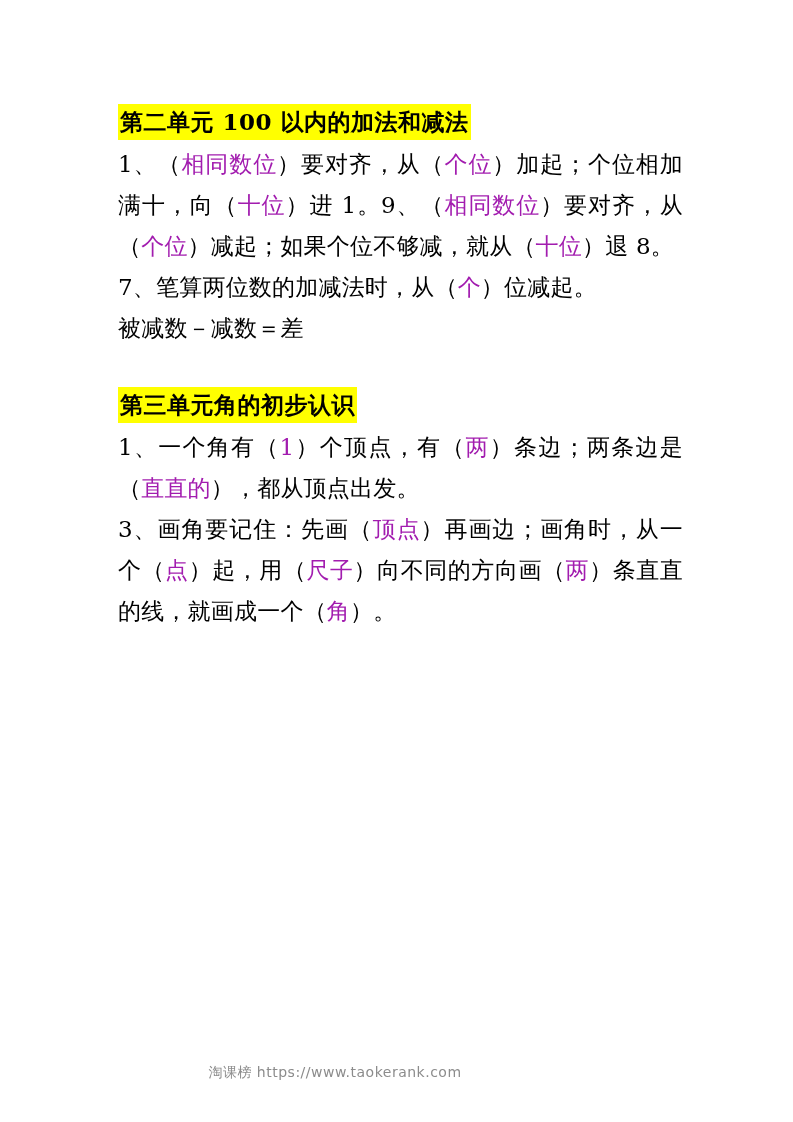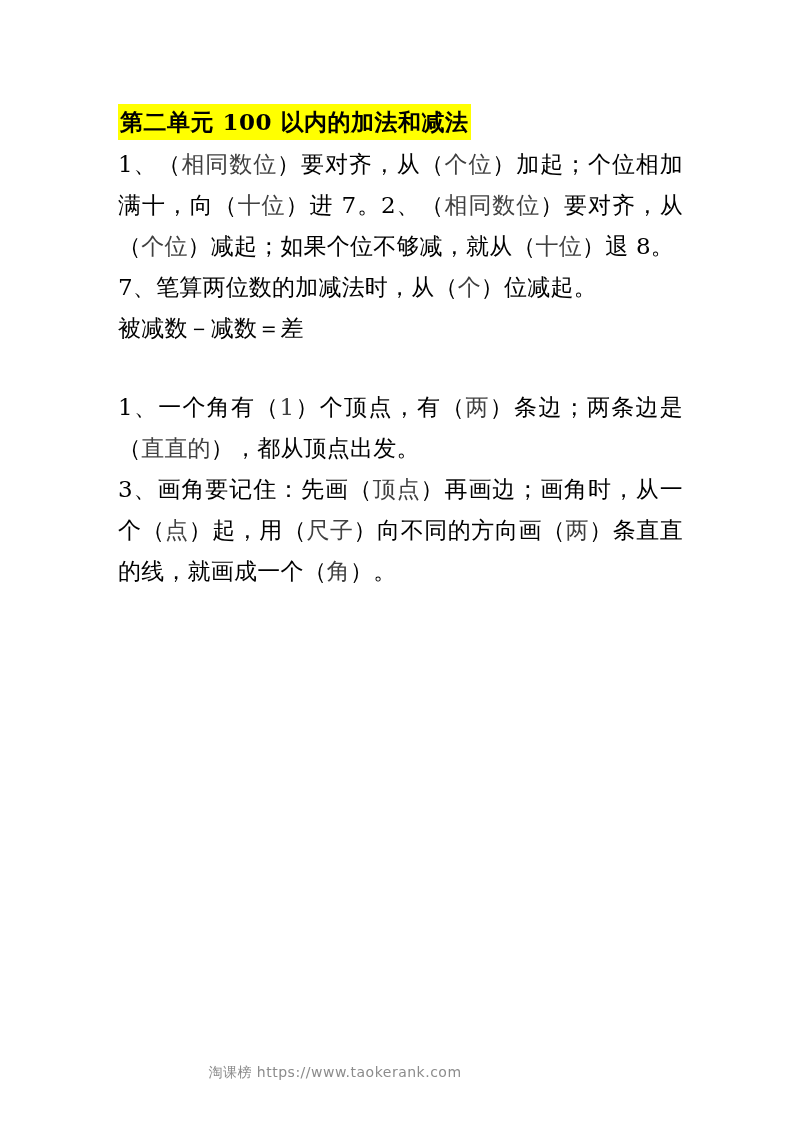--- a/index.html
+++ b/index.html
@@ -38,21 +38,21 @@
   }
   .para {
     font-size: 23px;
     line-height: 41px;
     margin: 0;
     text-align: justify;
     text-justify: inter-ideograph;
     letter-spacing: 0.2px;
   }
   .red {
-    color: #404040;
+    color: #a21caf;
   }
   .gap {
     height: 38px;
   }
   .footer {
     position: absolute;
     left: 0;
     top: 1064px;
     width: 670px;
     text-align: center;
@@ -63,29 +63,30 @@
   }
 </style>
 </head>
 <body>
 
 <div class="page">
 
   <div class="section">
     <div class="heading">第二单元 100 以内的加法和减法</div>
     <div class="paras">
-        <p class="para"><span>1、（</span><span class="red">相同数位</span><span>）要对齐，从（</span><span class="red">个位</span><span>）加起；个位相加满十，向（</span><span class="red">十位</span><span>）进 7。2、（</span><span class="red">相同数位</span><span>）要对齐，从（</span><span class="red">个位</span><span>）减起；如果个位不够减，就从（</span><span class="red">十位</span><span>）退 8。</span></p>
+        <p class="para"><span>1、（</span><span class="red">相同数位</span><span>）要对齐，从（</span><span class="red">个位</span><span>）加起；个位相加满十，向（</span><span class="red">十位</span><span>）进 1。9、（</span><span class="red">相同数位</span><span>）要对齐，从（</span><span class="red">个位</span><span>）减起；如果个位不够减，就从（</span><span class="red">十位</span><span>）退 8。</span></p>
         <p class="para"><span>7、笔算两位数的加减法时，从（</span><span class="red">个</span><span>）位减起。</span></p>
         <p class="para"><span>被减数－减数＝差</span></p>
       </div>
   </div>
 
   <div class="gap"></div>
 
   <div class="section">
+    <div class="heading">第三单元角的初步认识</div>
     <div class="paras">
         <p class="para"><span>1、一个角有（</span><span class="red">1</span><span>）个顶点，有（</span><span class="red">两</span><span>）条边；两条边是（</span><span class="red">直直的</span><span>），都从顶点出发。</span></p>
         <p class="para"><span>3、画角要记住：先画（</span><span class="red">顶点</span><span>）再画边；画角时，从一个（</span><span class="red">点</span><span>）起，用（</span><span class="red">尺子</span><span>）向不同的方向画（</span><span class="red">两</span><span>）条直直的线，就画成一个（</span><span class="red">角</span><span>）。</span></p>
       </div>
   </div>
 
 </div>
 
 <div class="footer">淘课榜 https://www.taokerank.com</div>
 

